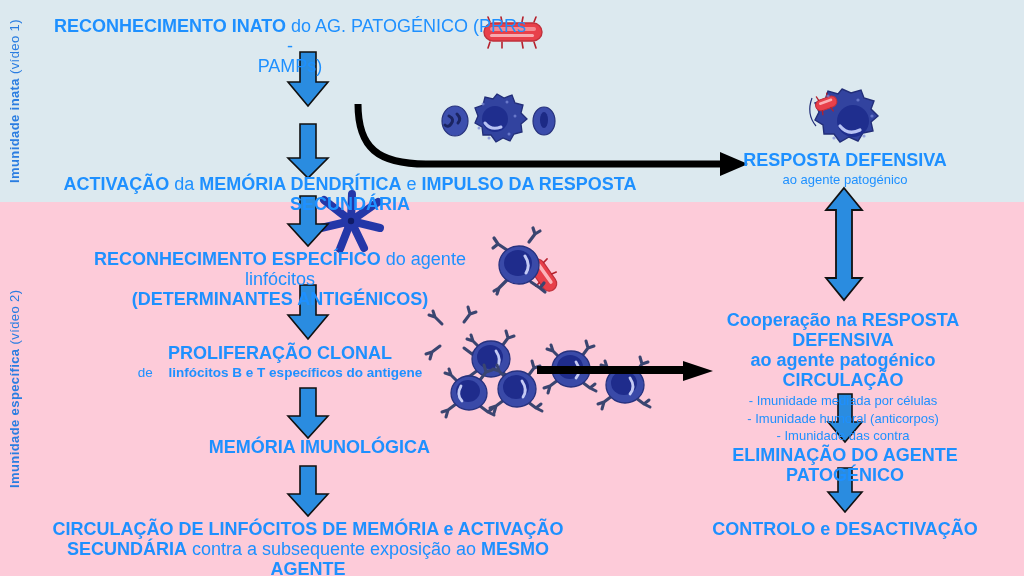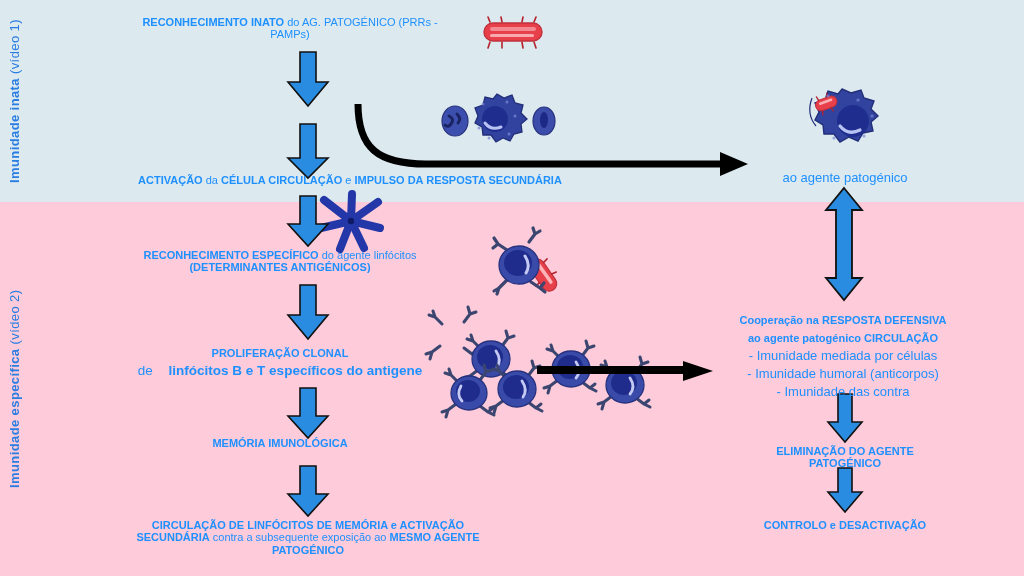--- a/index.html
+++ b/index.html
@@ -27,21 +27,21 @@
   #rail-innate{top:0;height:202px;}
   #rail-specific{top:202px;height:374px;}
   .rail .thin{font-weight:normal;}
 
   
   .txt{
     position:absolute;text-align:center;color:#1e90ff;
     line-height:1.12;letter-spacing:0px;
   }
   .txt .n{font-weight:normal;}
-  .big{font-size:11px;font-weight:bold;}
+  .big{font-size:18px;font-weight:bold;}
   .mid{font-size:13.5px;}
   .sml{font-size:13px;font-weight:normal;}
 
   
   .arrow{position:absolute;}
   .arrow svg{display:block;overflow:visible;}
 
   
   .art{position:absolute;}
   .art svg{display:block;overflow:visible;}
@@ -278,39 +278,39 @@
     </svg>
   </div>
 
   <div class="txt big" style="left:50px;top:16px;width:480px;">
     <span>RECONHECIMENTO INATO</span><span class="n"> do AG. PATOGÉNICO (PRRs -</span><br>
     <span class="n">PAMPs)</span>
   </div>
 
 
   <div class="txt big" style="left:40px;top:174px;width:620px;">
-    <span>ACTIVAÇÃO</span><span class="n"> da </span><span>CÉLULA CIRCULAÇÃO</span><span class="n"> e </span><span>IMPULSO DA RESPOSTA SECUNDÁRIA</span>
+    <span>ACTIVAÇÃO</span><span class="n"> da </span><span>MEMÓRIA DENDRÍTICA</span><span class="n"> e </span><span>IMPULSO DA RESPOSTA SECUNDÁRIA</span>
   </div>
 
   <div class="txt" style="left:715px;top:150px;width:260px;">
-    <br>
+    <span class="big">RESPOSTA DEFENSIVA</span><br>
     <span class="sml">ao agente patogénico</span>
   </div>
 
   <div class="txt big" style="left:60px;top:249px;width:440px;">
     <span>RECONHECIMENTO ESPECÍFICO</span><span class="n"> do agente linfócitos</span><br>
     <span>(DETERMINANTES ANTIGÉNICOS)</span>
   </div>
 
   <div class="txt" style="left:80px;top:343px;width:400px;">
     <span class="big">PROLIFERAÇÃO CLONAL</span><br>
     <span class="mid n">de </span><span class="mid" style="font-weight:bold;margin-left:12px;">linfócitos B e T específicos do antigene</span>
   </div>
 
-  <div class="txt big" style="left:130px;top:437px;width:300px;">
+  <div class="txt big" style="left:130px;top:437px;width:300px;text-align:right;">
     <span>MEMÓRIA IMUNOLÓGICA</span>
   </div>
 
   <div class="txt big" style="left:48px;top:519px;width:520px;">
     <span>CIRCULAÇÃO DE LINFÓCITOS DE MEMÓRIA e ACTIVAÇÃO</span><br>
     <span>SECUNDÁRIA</span><span class="n"> contra a subsequente exposição ao </span><span>MESMO AGENTE</span><br>
     <span>PATOGÉNICO</span>
   </div>
 
   <div class="txt" style="left:693px;top:310px;width:300px;">

